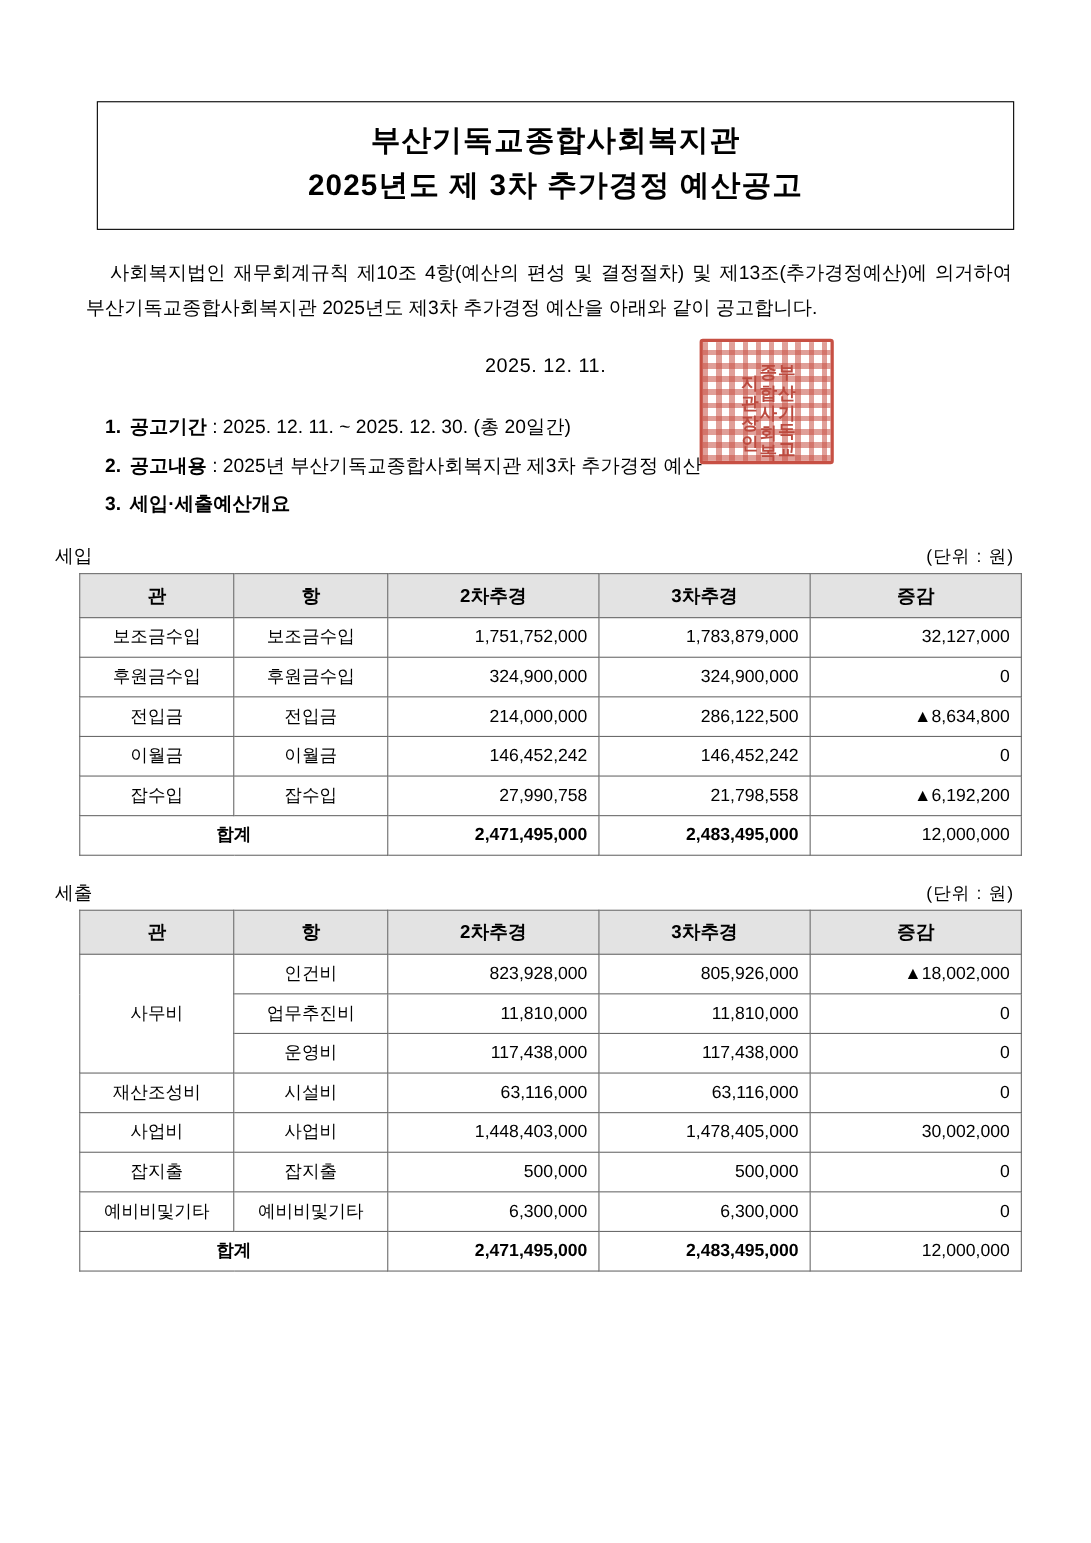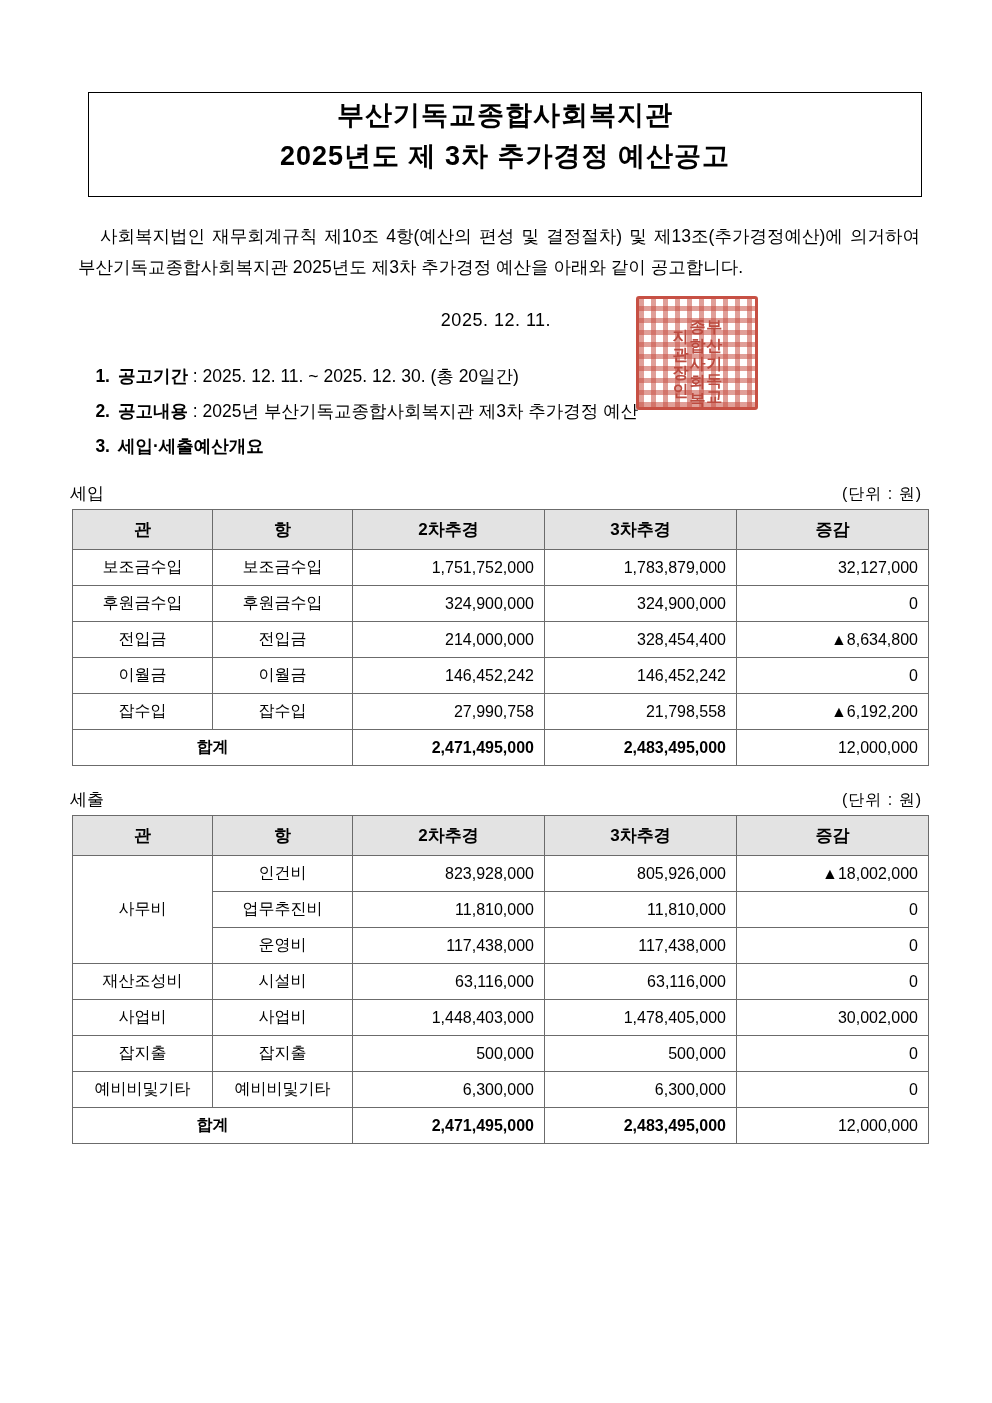--- a/index.html
+++ b/index.html
@@ -19,21 +19,21 @@
     min-height: 1403px;
     padding: 0;
     box-sizing: border-box;
     position: relative;
   }
 
   
   .title-box {
     margin: 92px 70px 0 88px;
     border: 1px solid #000;
-    padding: 2px 10px 20px 10px;
+    padding: 14px 10px 20px 10px;
     text-align: center;
   }
   .title-line {
     font-size: 27px;
     font-weight: bold;
     letter-spacing: 1px;
     line-height: 1.5;
   }
 
   
@@ -115,21 +115,21 @@
   }
   .list-text {
     font-weight: normal;
   }
 
   
   .sec-head {
     display: flex;
     justify-content: space-between;
     align-items: flex-end;
-    margin: 18px 70px 4px 70px;
+    margin: 18px 70px 4px 50px;
     font-size: 17px;
   }
   .sec-head .unit {
     font-size: 16px;
     letter-spacing: 1px;
   }
 
   
   table.budget {
     border-collapse: collapse;
@@ -242,21 +242,21 @@
         <td class="c">후원금수입</td>
         <td class="c">후원금수입</td>
         <td class="r">324,900,000</td>
         <td class="r">324,900,000</td>
         <td class="r">0</td>
       </tr>
       <tr>
         <td class="c">전입금</td>
         <td class="c">전입금</td>
         <td class="r">214,000,000</td>
-        <td class="r">328,454,400</td>
+        <td class="r">286,122,500</td>
         <td class="r">▲8,634,800</td>
       </tr>
       <tr>
         <td class="c">이월금</td>
         <td class="c">이월금</td>
         <td class="r">146,452,242</td>
         <td class="r">146,452,242</td>
         <td class="r">0</td>
       </tr>
       <tr>

